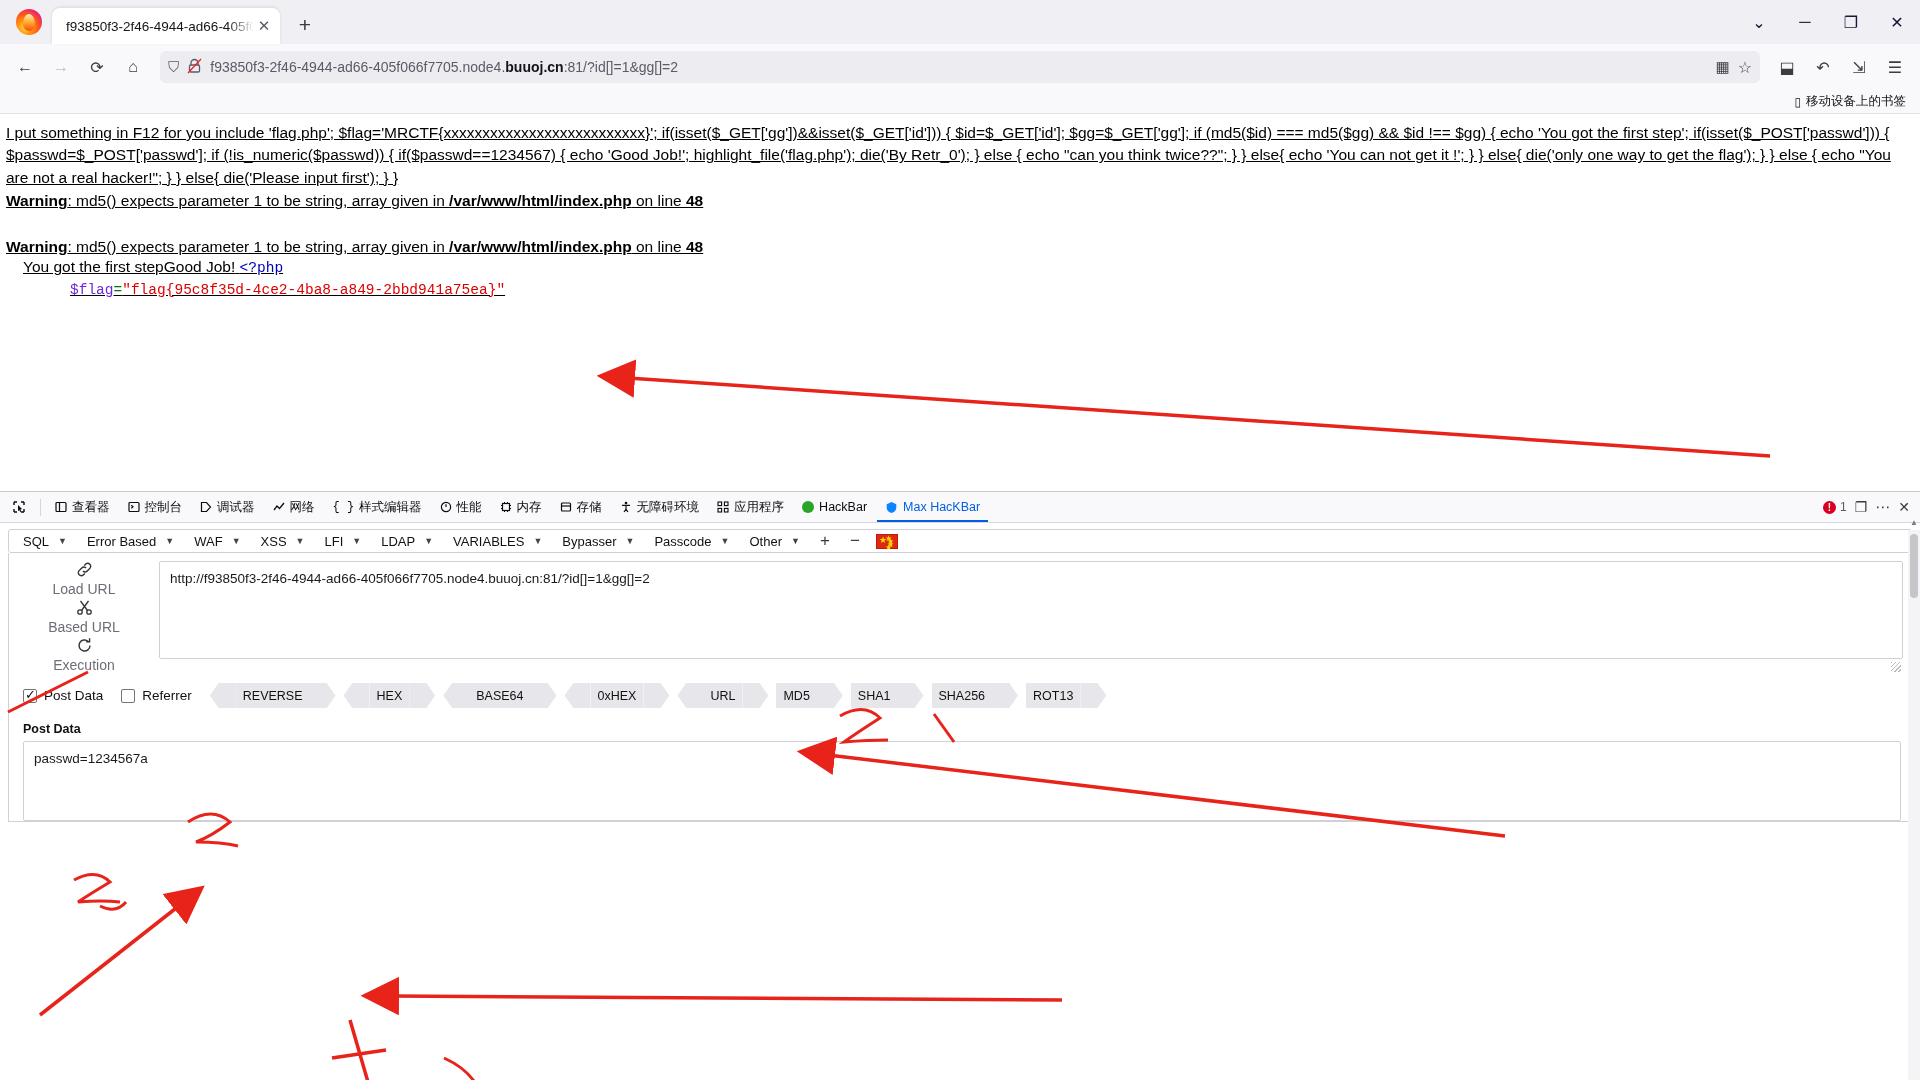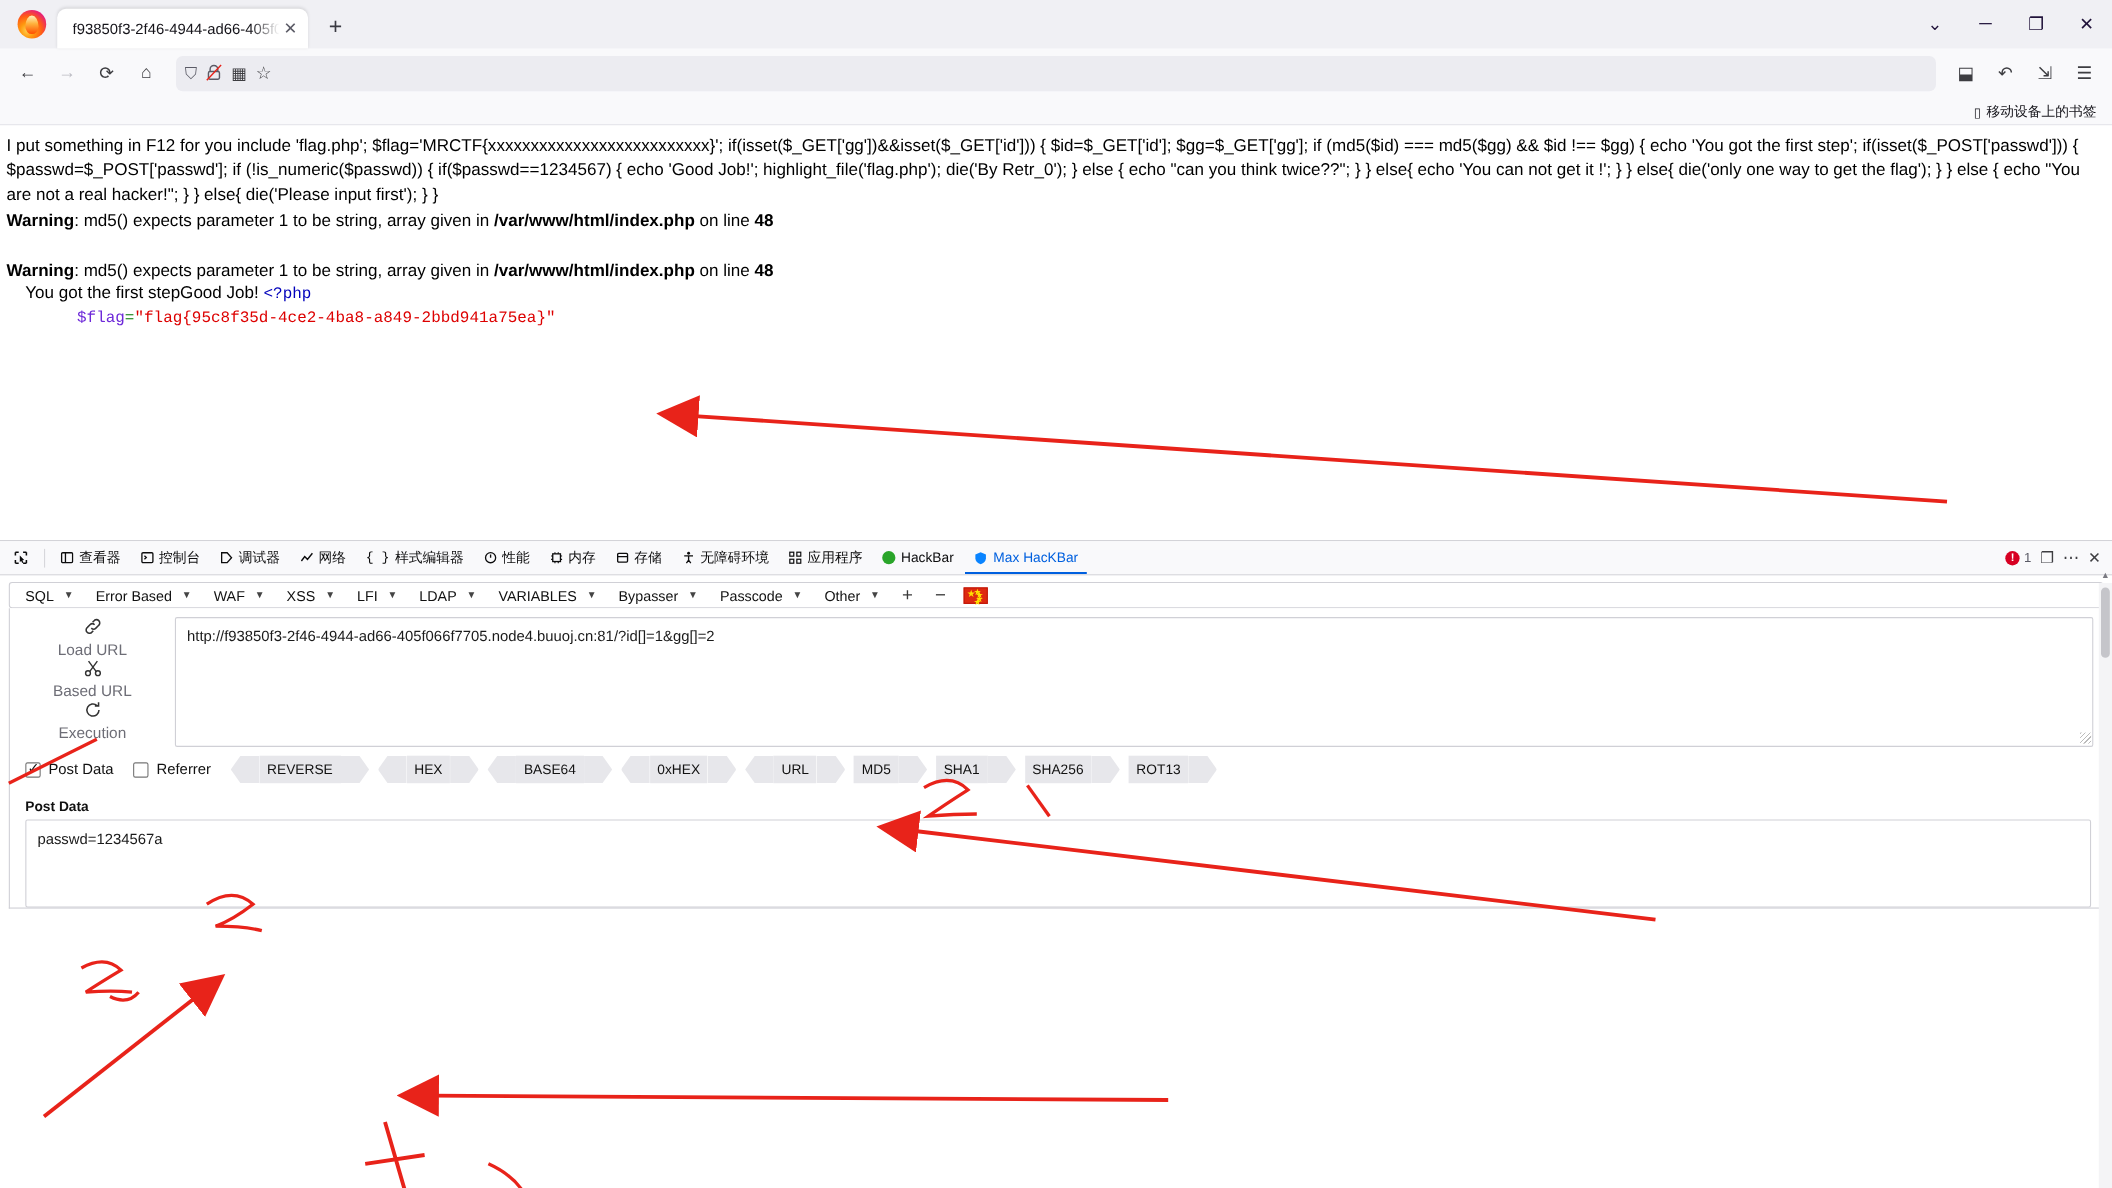--- a/index.html
+++ b/index.html
@@ -44,21 +44,21 @@
             display:flex; align-items:center; padding:0 8px; gap:8px; }
   .urlbar .url { flex:1; font-size:14px; color:#5b5b66; white-space:nowrap; overflow:hidden; }
   .urlbar .url b { color:#15141a; font-weight:600; }
   .rightnav { display:flex; align-items:center; gap:2px; }
 
   .bookmarkbar { height:24px; display:flex; align-items:center; justify-content:flex-end;
                  padding:0 14px; background:#f9f9fb; border-bottom:1px solid #e0e0e6; gap:5px; }
   .bookmarkbar .bm { font-size:12.5px; color:#15141a; display:flex; align-items:center; gap:4px; }
 
   
-  .page { position:relative; background:#fff; height:377px; overflow:hidden; }
+  .page { position:relative; background:#fff; height:377px; overflow:hidden;text-decoration:underline; }
   .phpblock { font-size:15.5px; line-height:1.45; color:#000; padding:8px 6px 0 6px; word-break:break-word; }
   .warn { font-size:15.5px; color:#000; padding:0 6px; line-height:1.5; }
   .warn b { font-weight:700; }
   .gotline { font-size:15.5px; color:#000; padding:0 23px; }
   .codehl { font-family:"Liberation Mono", monospace; font-size:14.5px; line-height:1.5; padding:0 6px; }
   .c-tag { color:#0000bb; }
   .c-var { color:#6d28d9; }
   .c-op  { color:#007700; }
   .c-str { color:#dd0000; }
   .byline { font-size:15.5px; color:#000; }
@@ -85,21 +85,21 @@
   .cnflag { width:22px; height:15px; background:#de2910; position:relative; border:1px solid #c0180a; margin-left:6px; }
   .cnflag .s { position:absolute; color:#ffde00; font-size:8px; line-height:8px; }
 
   .hb-body { border:1px solid #d0d0d6; border-top:none; background:#fff; }
   .hb-main { display:flex; }
   .hb-side { width:150px; border-right:0; padding:8px 0 0 0; }
   .hb-side-row { display:flex; align-items:center; height:38px;flex-direction:column; }
   .hb-ico { width:44px; text-align:center; color:#333; font-size:15px; }
   .hb-side-label { font-size:14px; color:#6d6d76; }
   .hb-urlarea { flex:1; padding:8px 8px 0 0; position:relative; }
-  .hb-url { border:1px solid #d0d0d6; border-radius:2px; height:118px; padding:9px 10px;
+  .hb-url { border:1px solid #d0d0d6; border-radius:2px; height:98px; padding:9px 10px;
             font-size:13.5px; color:#1a1a1a; font-family:"Liberation Sans", sans-serif; }
   .hb-resize { position:absolute; right:10px; bottom:3px; width:10px; height:10px;
                background:repeating-linear-gradient(135deg,#bbb 0 1px,transparent 1px 3px); }
 
   .hb-opts { display:flex; align-items:center; gap:0; padding:8px 10px 10px 14px; flex-wrap:nowrap; }
   .cbwrap { display:flex; align-items:center; gap:7px; font-size:13.5px; color:#111; margin-right:18px; }
   .cb { width:14px; height:14px; border:1px solid #767676; border-radius:2px; background:#fff;
         display:inline-block; position:relative; }
   .cb.on { background:#fff; }
   .cb.on:after { content:"✓"; position:absolute; left:1px; top:-3px; font-size:13px; color:#111; }
@@ -158,20 +158,21 @@
 
     <div class="urlbar">
       <span style="font-size:15px;color:#5b5b66">⛉</span>
       <span style="font-size:13px;position:relative">
         <svg width="15" height="16" viewBox="0 0 15 16" aria-hidden="true">
           <path d="M4 7V5a3.5 3.5 0 0 1 7 0v2" fill="none" stroke="#5b5b66" stroke-width="1.3"></path>
           <rect x="2.5" y="7" width="10" height="7" rx="1.3" fill="none" stroke="#5b5b66" stroke-width="1.3"></rect>
           <line x1="1" y1="15" x2="14" y2="1" stroke="#e8231a" stroke-width="1.3"></line>
         </svg>
       </span>
+      <span class="url"><span>f93850f3-2f46-4944-ad66-405f066f7705.node4.</span><b>buuoj.cn</b><span>:81/?id[]=1&amp;gg[]=2</span></span>
       <span style="font-size:15px;color:#3d3d41">▦</span>
       <span style="font-size:16px;color:#3d3d41">☆</span>
     </div>
 
     <div class="rightnav">
       <div class="navbtn">⬓</div>
       <div class="navbtn">↶</div>
       <div class="navbtn">⇲</div>
       <div class="navbtn">☰</div>
     </div>

